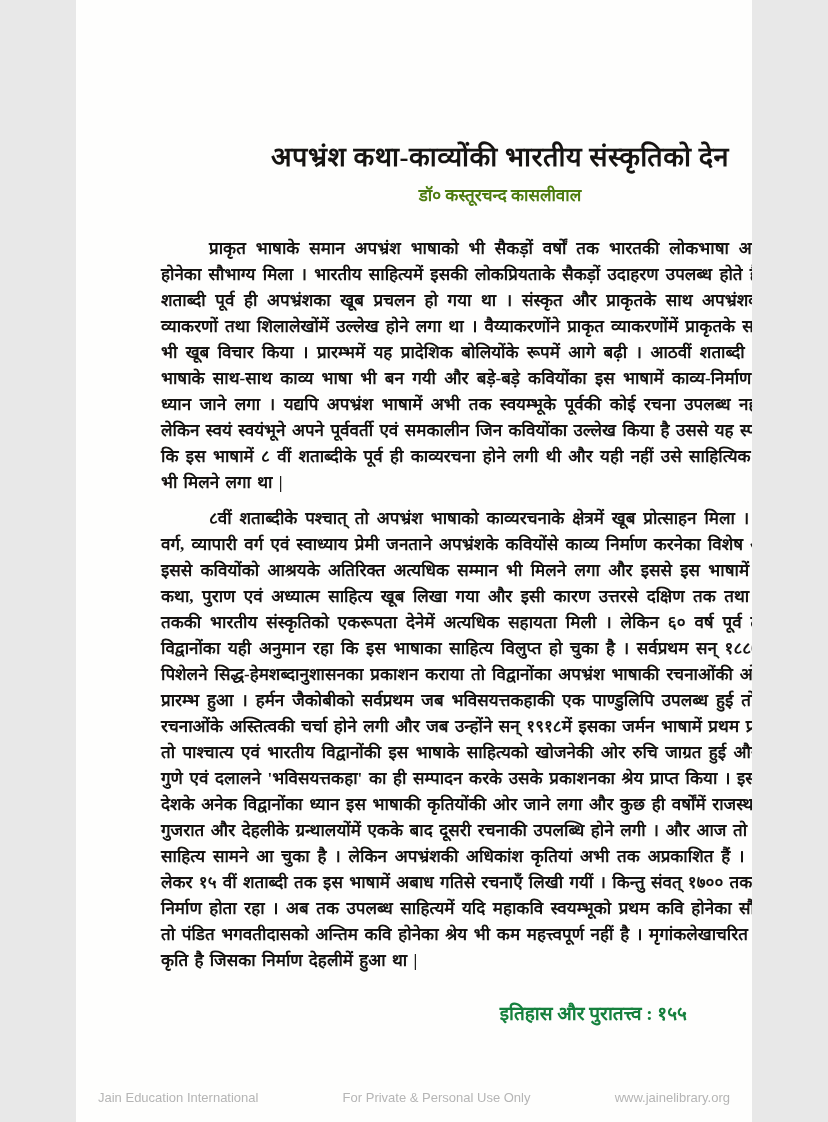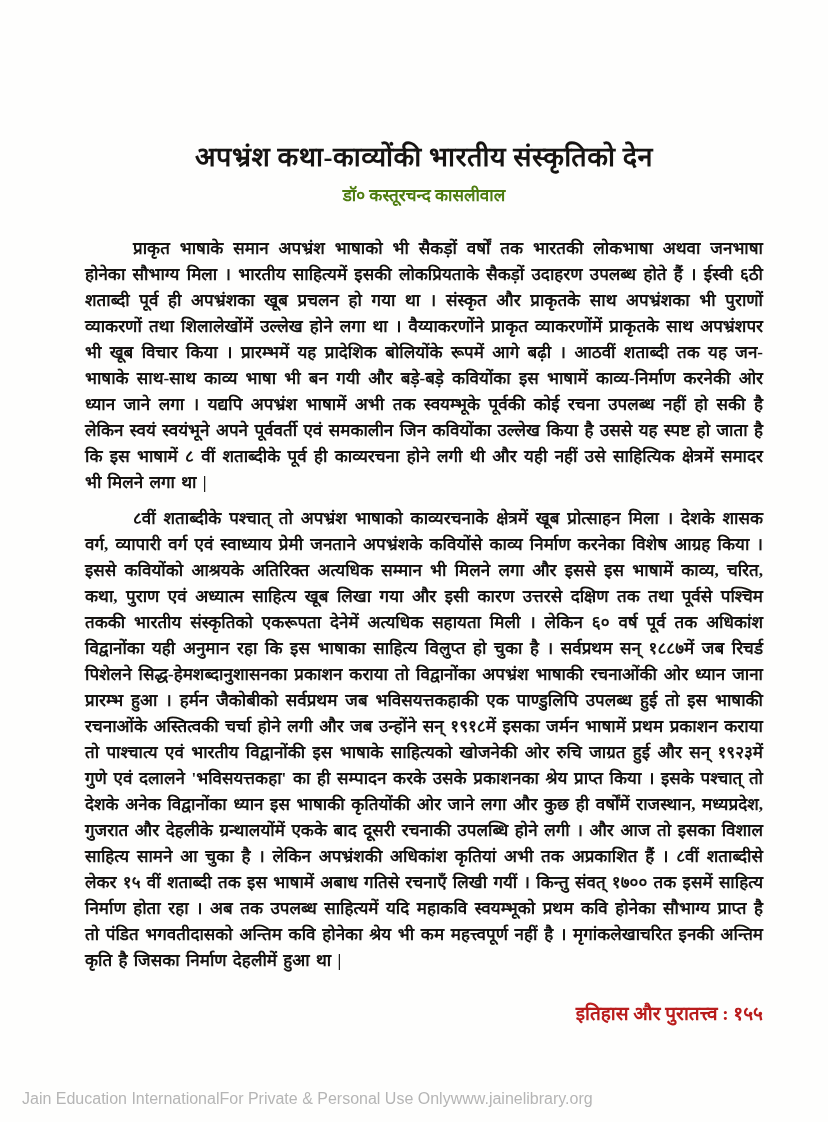--- a/index.html
+++ b/index.html
@@ -2,21 +2,21 @@
 <html lang="hi"><head>
 <meta charset="utf-8">
 <style>
   html, body {
     margin: 0;
     padding: 0;
     background: #e8e8e8;
   }
   .page {
     position: relative;
-    width: 828px;
+    width: 676px;
     height: 1122px;
     margin: 0 auto;
     background: #fefefd;
     color: #161412;
     font-family: "Liberation Serif", "DejaVu Serif", serif;
     overflow: hidden;
   }
   .content {
     position: absolute;
     left: 85px;
@@ -55,32 +55,33 @@
   }
   .para.indent {
     text-indent: 48px;
   }
   .page-marker {
     position: absolute;
     right: 65px;
     top: 1000px;
     font-size: 19px;
     font-weight: bold;
-    color: #b91c1c;
+    color: #15803d;
   }
   .scan-footer {
     position: absolute;
     left: 0;
     right: 0;
     top: 1090px;
     display: flex;
+    justify-content: space-between;
     padding: 0 22px;
     box-sizing: border-box;
     font-family: "Liberation Sans", "DejaVu Sans", sans-serif;
-    font-size: 16px;
+    font-size: 13px;
     color: #b5b5b5;
   }
   .scan-footer span { white-space: nowrap; }
 </style>
 </head>
 <body>
 
 <div class="page">
 
   <div class="content">

